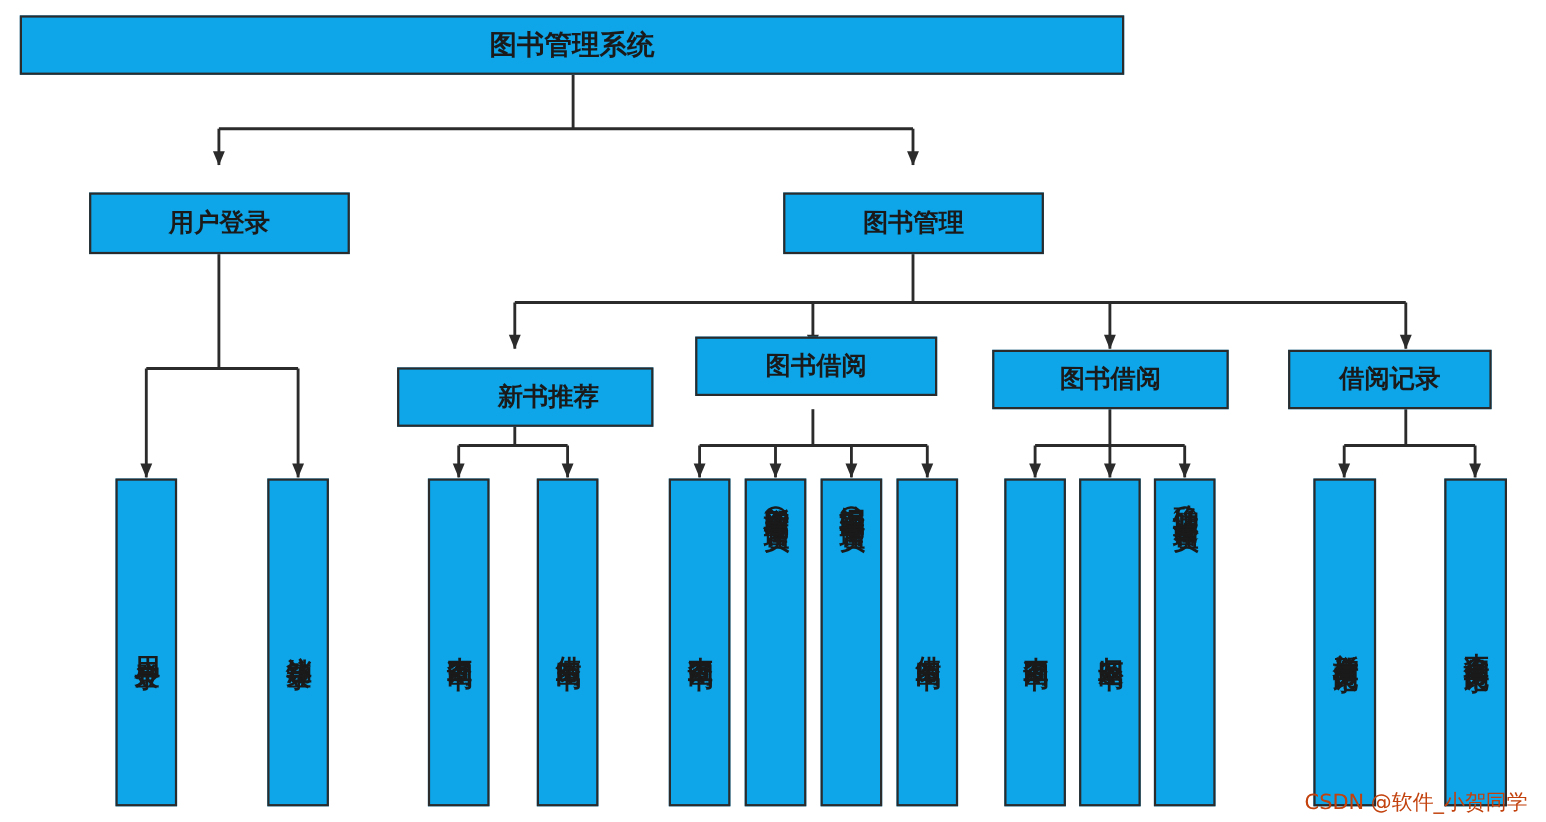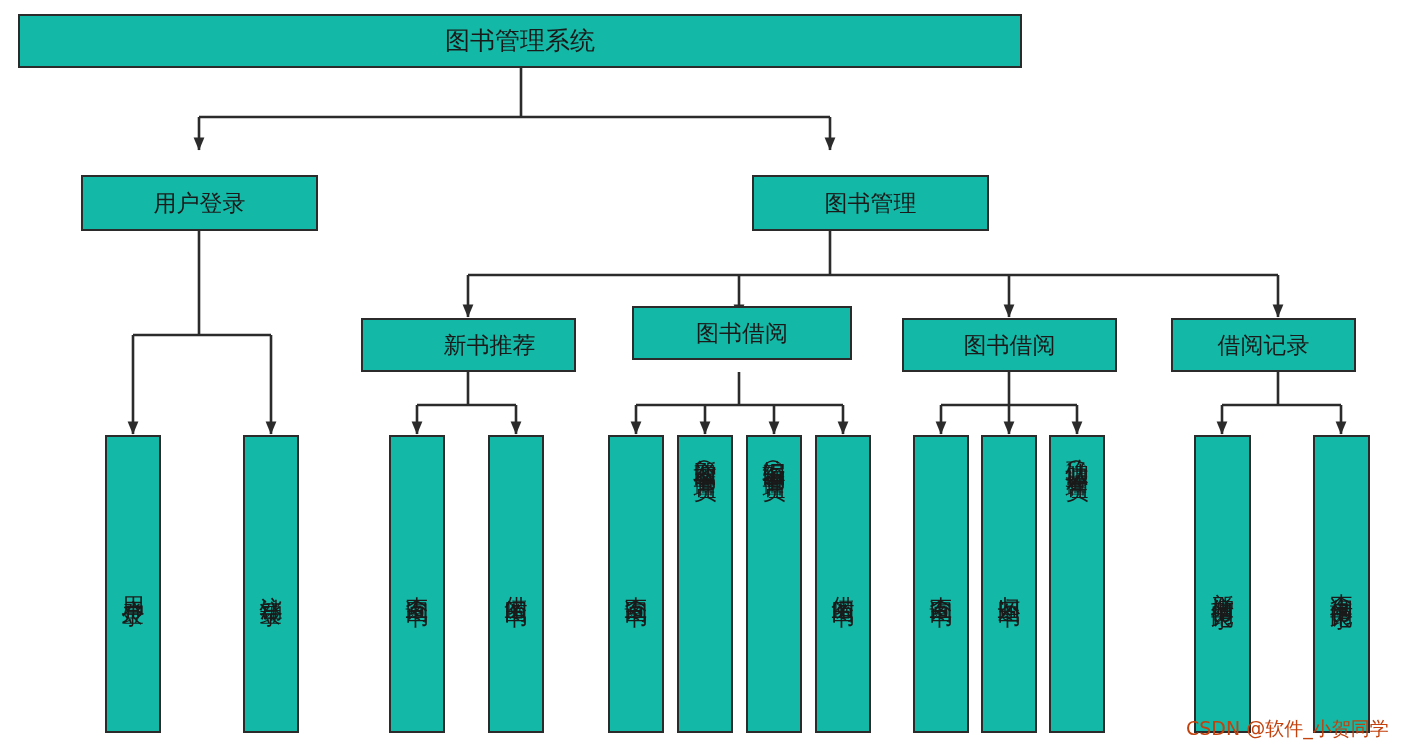--- a/index.html
+++ b/index.html
@@ -21,26 +21,27 @@
     position: absolute;
     left: 0;
     top: 0;
     width: 1405px;
     height: 747px;
   }
   .node {
     position: absolute;
     box-sizing: border-box;
     border: 2.5px solid #2b2b2b;
-    background: #14b8a6;
+    background: #0ea5e9;
     color: #1a1a1a;
     display: flex;
     align-items: center;
     justify-content: center;
     z-index: 2;
+    font-weight: bold;
   }
   .node-label {
     display: block;
     text-align: center;
     line-height: 1.15;
     white-space: nowrap;
   }
   .node.root .node-label {
     font-size: 25px;
   }
@@ -135,25 +136,25 @@
   </svg>
 
   <div class="node root" style="left:18px; top:14px; width:1004px; height:54px;">
     <span class="node-label">图书管理系统</span>
   </div>
 
   <div class="node level2" style="left:81px; top:175px; width:237px; height:56px;">
     <span class="node-label">用户登录</span>
   </div>
 
-  <div class="node level2" style="left:712px; top:175px; width:237px; height:56px;margin-left:40px;">
+  <div class="node level2" style="left:712px; top:175px; width:237px; height:56px;">
     <span class="node-label">图书管理</span>
   </div>
 
-  <div class="node level3" style="left:361px; top:318px; width:215px; height:54px;padding-left:42px;">
+  <div class="node level3" style="left:361px; top:334px; width:233px; height:54px;padding-left:42px;">
     <span class="node-label">新书推荐</span>
   </div>
 
   <div class="node level3" style="left:632px; top:306px; width:220px; height:54px;">
     <span class="node-label">图书借阅</span>
   </div>
 
   <div class="node level3" style="left:902px; top:318px; width:215px; height:54px;">
     <span class="node-label">图书借阅</span>
   </div>

